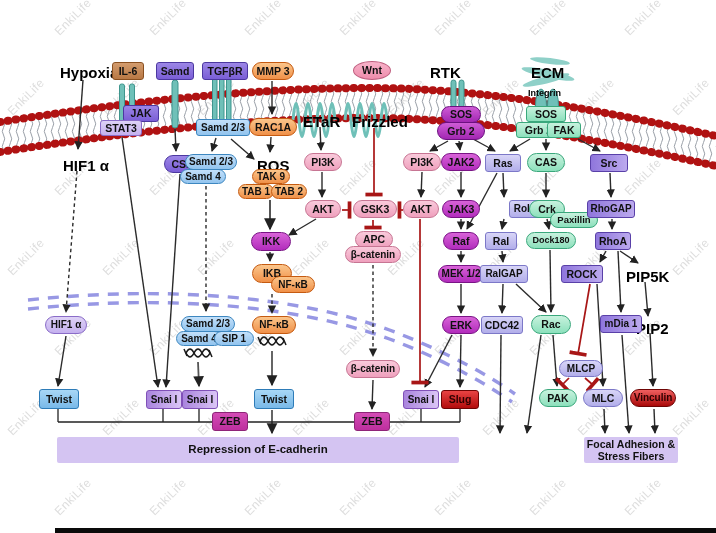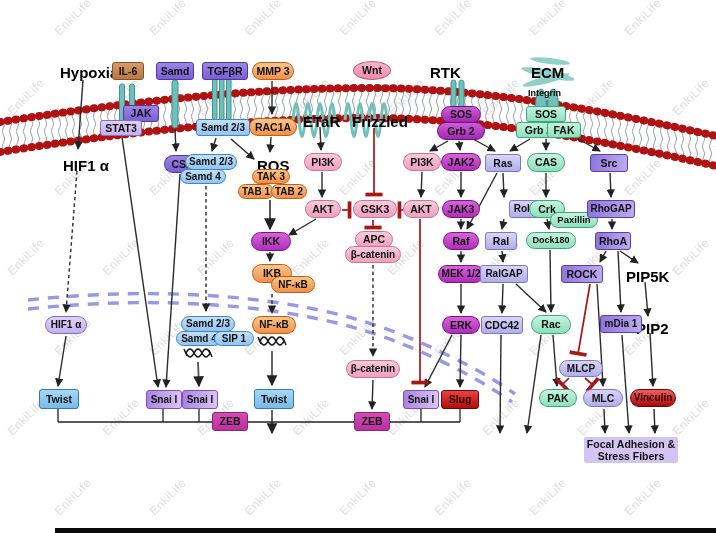--- a/index.html
+++ b/index.html
@@ -262,21 +262,21 @@
   <div class="node pill orange" style="left:249px;top:118px;width:48px;height:18px;">RAC1A</div>
   <div class="node pill magp1" style="left:441px;top:106px;width:40px;height:17px;">SOS</div>
   <div class="node pill magp1" style="left:437px;top:122px;width:48px;height:18px;">Grb 2</div>
   <div class="node bx green" style="left:526px;top:106px;width:40px;height:16px;">SOS</div>
   <div class="node bx green" style="left:516px;top:122px;width:45px;height:16px;">Grb 2</div>
   <div class="node bx green" style="left:547px;top:122px;width:34px;height:16px;">FAK</div>
 
   <div class="node pill purple" style="left:164px;top:155px;width:36px;height:18px;">CSL</div>
   <div class="node pill blue f10" style="left:185px;top:154px;width:52px;height:16px;">Samd 2/3</div>
   <div class="node pill blue f10" style="left:180px;top:169px;width:46px;height:15px;">Samd 4</div>
-  <div class="node pill orange f10" style="left:252px;top:169px;width:38px;height:15px;">TAK 3</div>
+  <div class="node pill orange f10" style="left:252px;top:169px;width:38px;height:15px;">TAK 9</div>
   <div class="node pill orange f10" style="left:238px;top:184px;width:36px;height:15px;">TAB 1</div>
   <div class="node pill orange f10" style="left:271px;top:184px;width:36px;height:15px;">TAB 2</div>
   <div class="node pill pink" style="left:304px;top:153px;width:38px;height:18px;">PI3K</div>
   <div class="node pill pink" style="left:403px;top:153px;width:38px;height:18px;">PI3K</div>
   <div class="node pill magenta" style="left:441px;top:153px;width:40px;height:18px;">JAK2</div>
   <div class="node bx lav" style="left:485px;top:154px;width:36px;height:18px;">Ras</div>
   <div class="node pill green" style="left:527px;top:153px;width:38px;height:19px;">CAS</div>
   <div class="node bx pgrad" style="left:590px;top:154px;width:38px;height:18px;">Src</div>
 
   <div class="node pill pink" style="left:305px;top:200px;width:36px;height:18px;">AKT</div>
@@ -334,16 +334,17 @@
     </g>
   </svg>
   <svg class="dna" style="left:257px;top:333px;" width="30" height="16">
     <g fill="none" stroke="#1a1a1a" stroke-width="1.5">
       <path d="M3,8 Q7,0 11,8 Q15,16 19,8 Q23,0 27,8"></path>
       <path d="M3,8 Q7,16 11,8 Q15,0 19,8 Q23,16 27,8"></path>
       <path d="M1,4 L4,11 M26,5 L29,12"></path>
     </g>
   </svg>
 
+  <div class="banner" style="left:57px;top:437px;width:402px;height:26px;font-size:11.5px;">Repression of E-cadherin</div>
   <div class="banner" style="left:584px;top:437px;width:90px;height:26px;font-size:10.5px;padding:0 2px;">Focal Adhesion &amp; Stress Fibers</div>
 
   <div class="bottombar"></div>
 </div>
 
 </body></html>

